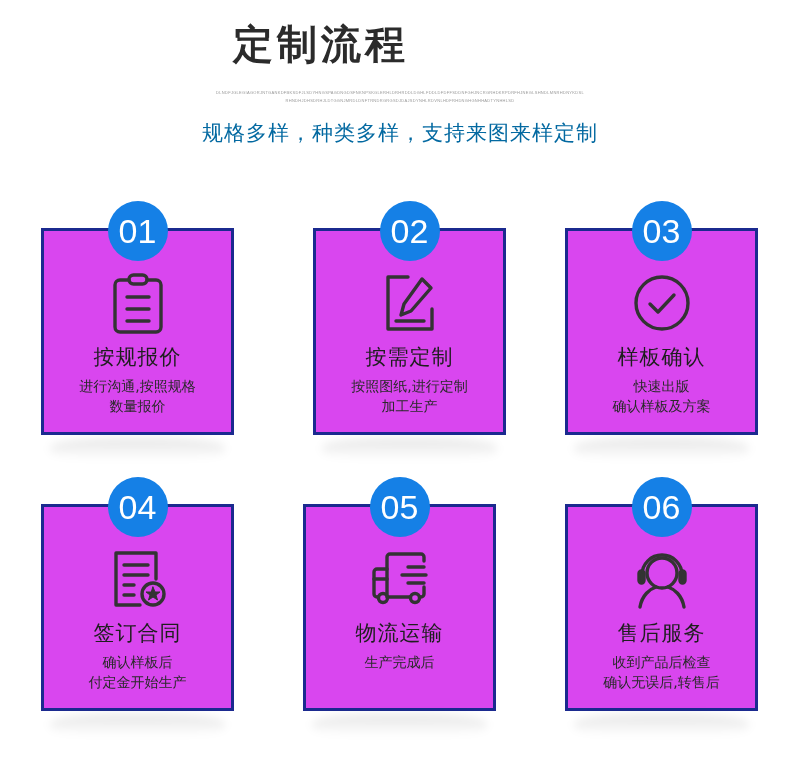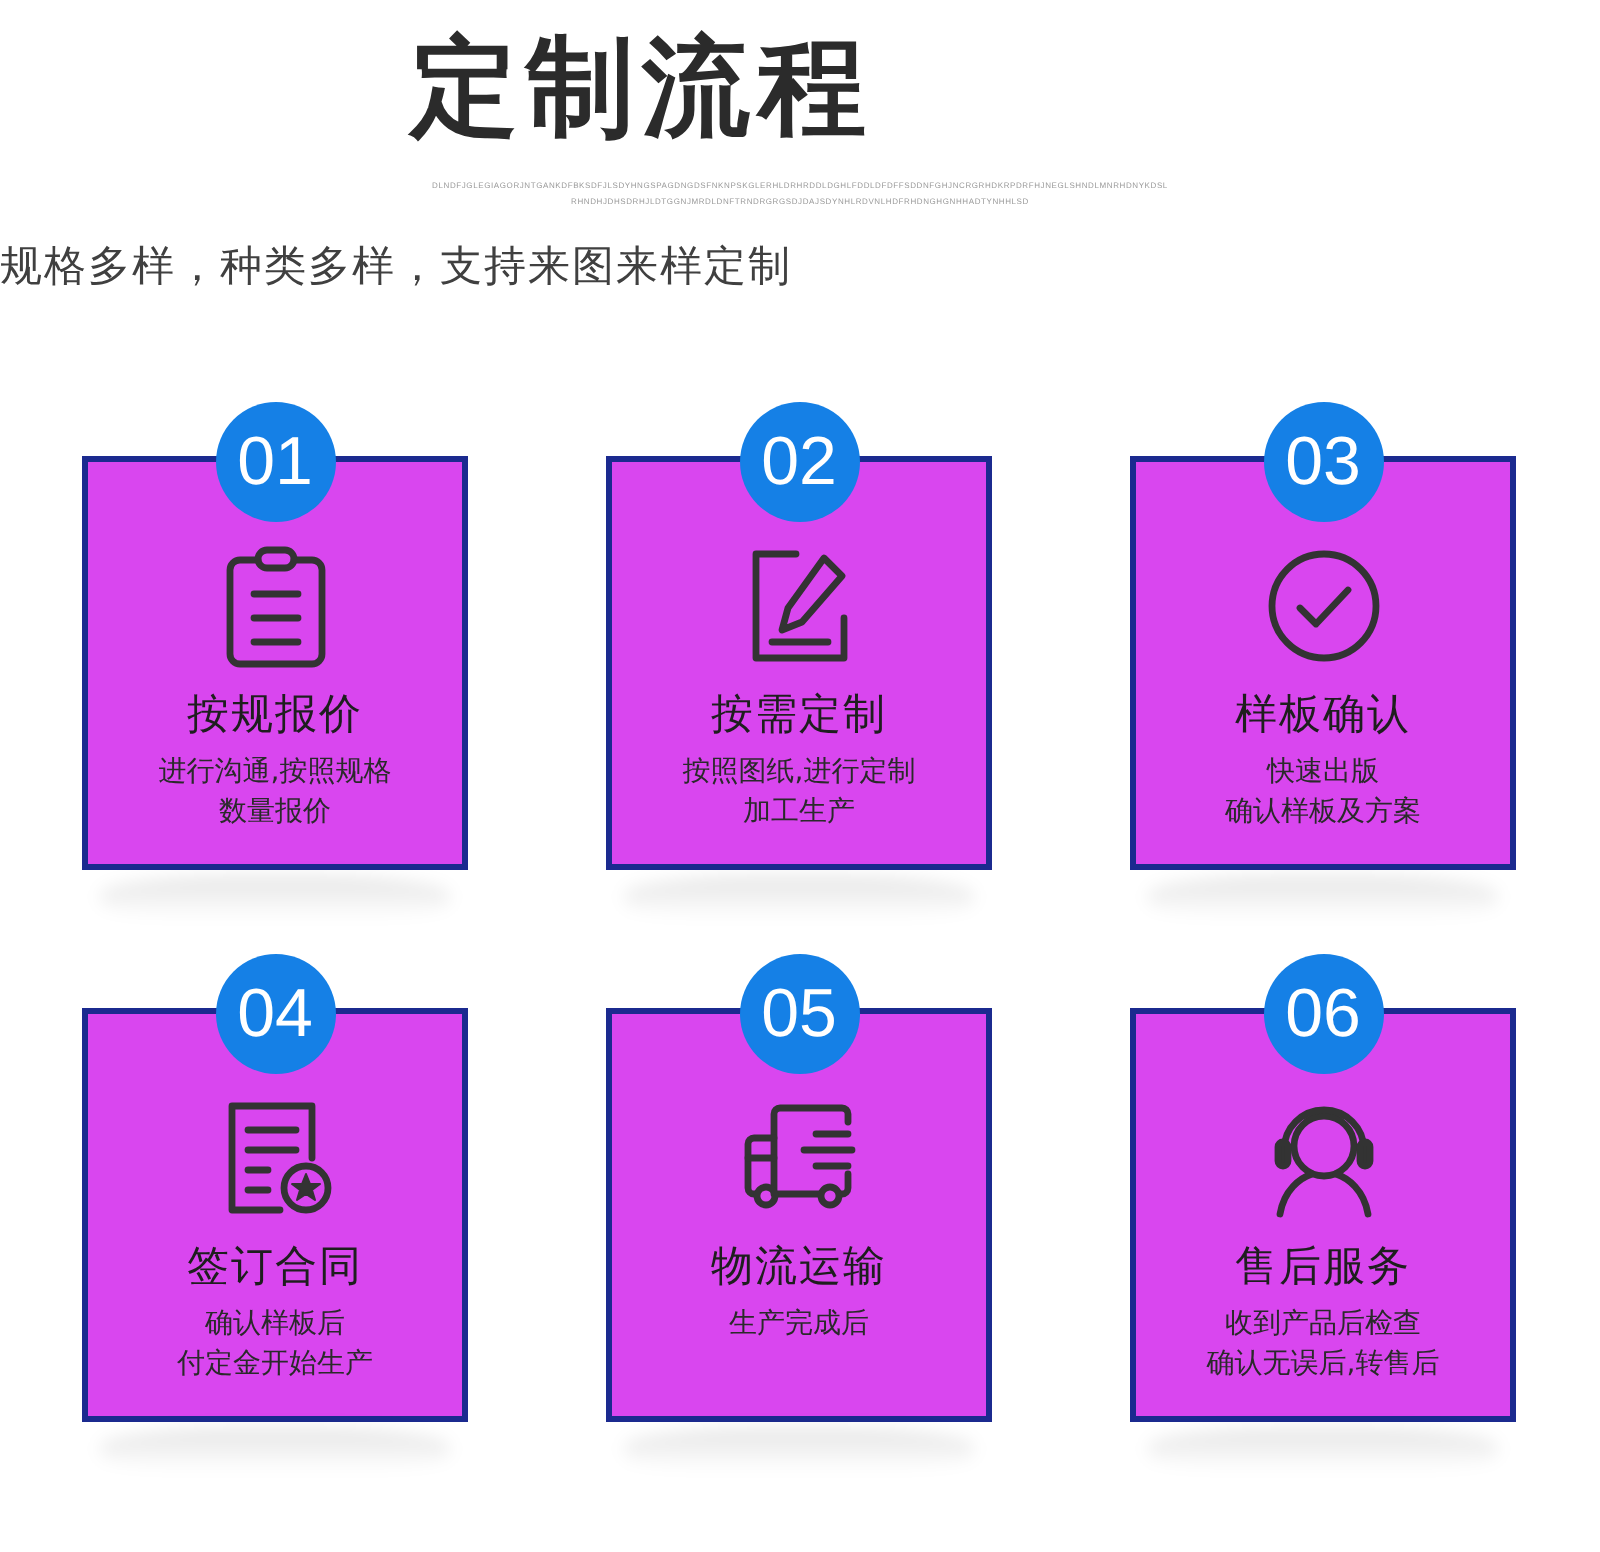--- a/index.html
+++ b/index.html
@@ -1,32 +1,32 @@
 <!DOCTYPE html>
 <html><head>
 <meta charset="utf-8">
 <style>
   * { margin: 0; padding: 0; box-sizing: border-box; }
   html, body { width: 800px; height: 776px; background: #ffffff; overflow: hidden; }
   body { position: relative; font-family: "DejaVu Sans", "Liberation Sans", sans-serif; color: #222; }
 
   .page-title {
     position: absolute; left: 0; top: 12px; width: 642px; text-align: center;
-    font-size: 54px; font-weight: bold; color: #2b2b2b; letter-spacing: 4px; line-height: 64px;
+    font-size: 40px; font-weight: bold; color: #2b2b2b; letter-spacing: 4px; line-height: 64px;
   }
   .filler {
     position: absolute; left: 0; width: 800px; text-align: center;
     font-size: 4px; line-height: 5px; color: #9a9a9a; letter-spacing: 0.3px;
     font-family: "Liberation Sans", sans-serif; white-space: nowrap; overflow: hidden;
   }
   .filler.l1 { top: 90px; }
   .filler.l2 { top: 98px; }
   .subtitle {
-    position: absolute; left: 0; top: 118px; width: 800px; 
-    font-size: 21px; color: #404040; letter-spacing: 1px; line-height: 30px;
+    position: absolute; left: 0; top: 118px; width: 800px; text-align: center;
+    font-size: 21px; color: #0369a1; letter-spacing: 1px; line-height: 30px;
   }
 
   .card {
     position: absolute; width: 193px; height: 207px;
     border: 3px solid #1b2a8f; background: #d946ef;
   }
   .card::after {
     content: ""; position: absolute; left: 6px; right: 6px; bottom: -28px; height: 22px;
     background: linear-gradient(to bottom, rgba(0,0,0,0.10), rgba(0,0,0,0));
     filter: blur(4px); border-radius: 40%;
@@ -72,21 +72,21 @@
       <line x1="21" y1="50" x2="43" y2="50"></line>
     </svg>
   </div>
   <div class="card-title">按规报价</div>
   <div class="card-desc">
     <span>进行沟通,按照规格</span>
     <span>数量报价</span>
   </div>
 </div>
 
-<div class="card" style="left:303px; top:228px;">
+<div class="card" style="left:313px; top:228px;">
   <div class="badge">02</div>
   <div class="icon">
     <svg viewBox="0 0 64 64" fill="none" stroke="#333" stroke-width="3.4" stroke-linecap="round" stroke-linejoin="round">
       <path d="M30 6 H10 V58 H54 V38"></path>
       <path d="M44 8 L53 17 L33 40 L23 44 L26 33 Z"></path>
       <line x1="18" y1="50" x2="46" y2="50"></line>
     </svg>
   </div>
   <div class="card-title">按需定制</div>
   <div class="card-desc">

